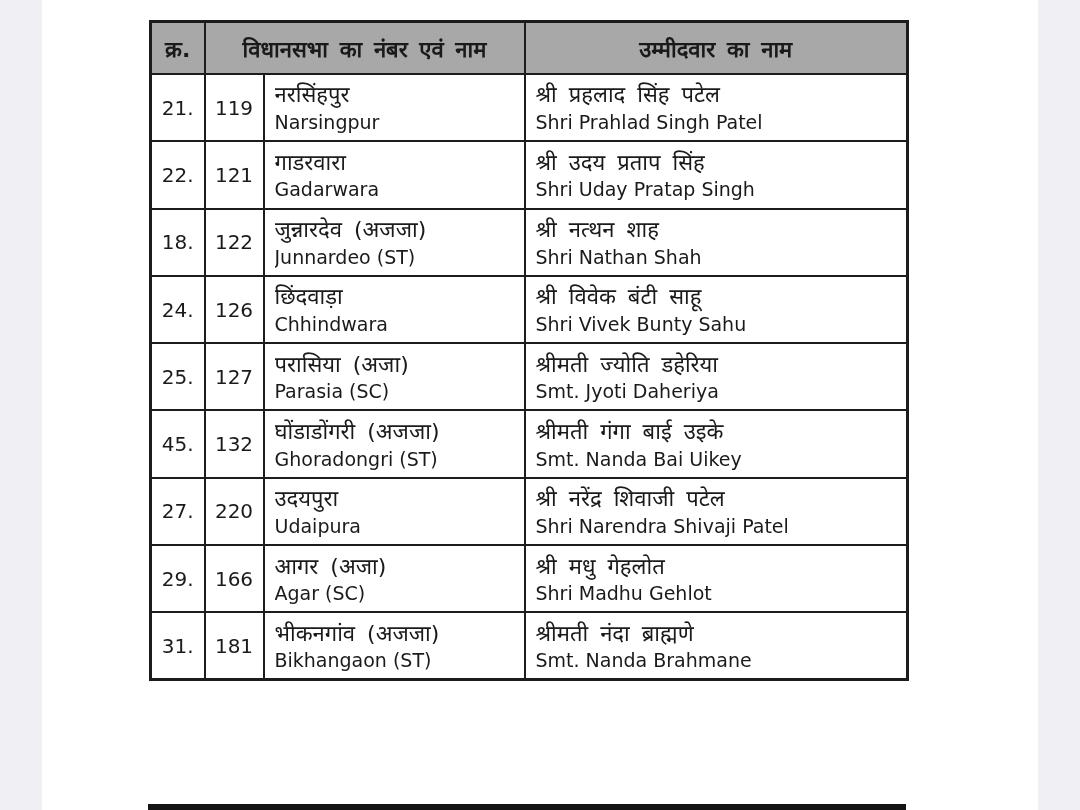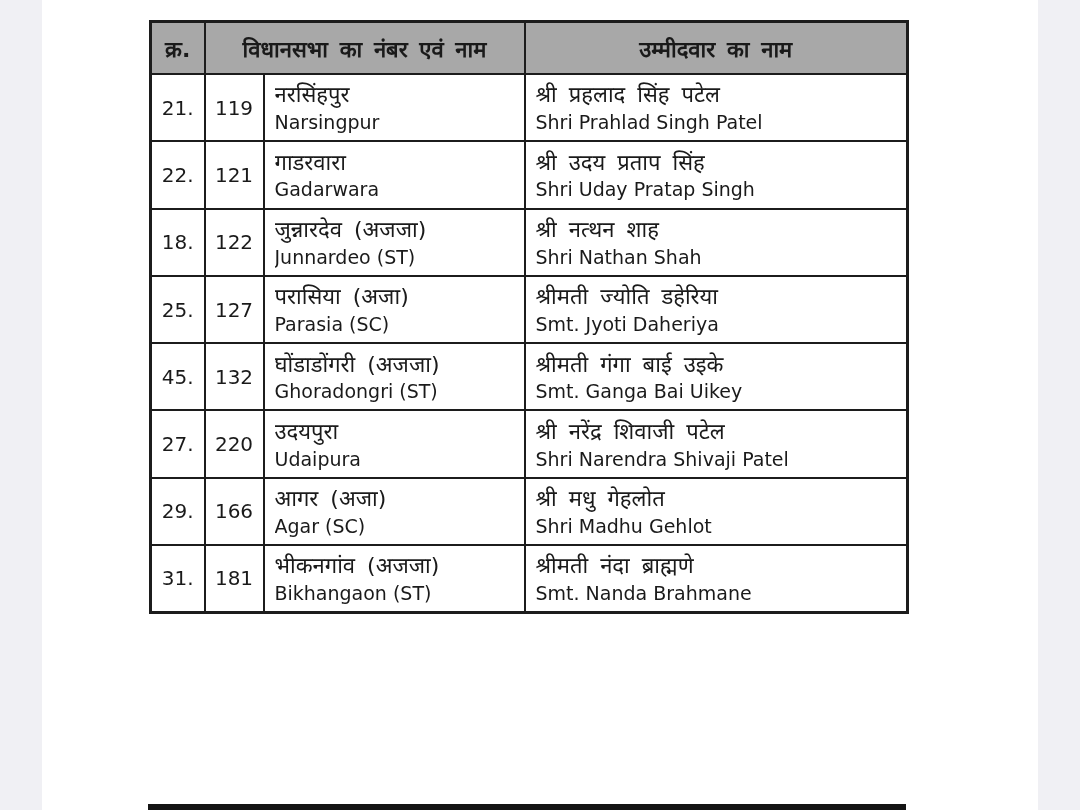--- a/index.html
+++ b/index.html
@@ -139,20 +139,32 @@
     <td class="textcell">
       <div class="hi">जुन्नारदेव (अजजा)</div>
       <div class="en">Junnardeo (ST)</div>
     </td>
     <td class="textcell">
       <div class="hi">श्री नत्थन शाह</div>
       <div class="en">Shri Nathan Shah</div>
     </td>
   </tr>
 
+  <tr>
+    <td class="serial">24.</td>
+    <td class="number">126</td>
+    <td class="textcell">
+      <div class="hi">छिंदवाड़ा</div>
+      <div class="en">Chhindwara</div>
+    </td>
+    <td class="textcell">
+      <div class="hi">श्री विवेक बंटी साहू</div>
+      <div class="en">Shri Vivek Bunty Sahu</div>
+    </td>
+  </tr>
 
   <tr>
     <td class="serial">25.</td>
     <td class="number">127</td>
     <td class="textcell">
       <div class="hi">परासिया (अजा)</div>
       <div class="en">Parasia (SC)</div>
     </td>
     <td class="textcell bold">
       <div class="hi">श्रीमती ज्योति डहेरिया</div>
@@ -162,21 +174,21 @@
 
   <tr>
     <td class="serial">45.</td>
     <td class="number">132</td>
     <td class="textcell">
       <div class="hi">घोंडाडोंगरी (अजजा)</div>
       <div class="en">Ghoradongri (ST)</div>
     </td>
     <td class="textcell bold">
       <div class="hi">श्रीमती गंगा बाई उइके</div>
-      <div class="en">Smt. Ganga  Bai Uikey</div>
+      <div class="en">Smt. Nanda  Bai Uikey</div>
     </td>
   </tr>
 
   <tr>
     <td class="serial">27.</td>
     <td class="number">220</td>
     <td class="textcell">
       <div class="hi">उदयपुरा</div>
       <div class="en">Udaipura</div>
     </td>

